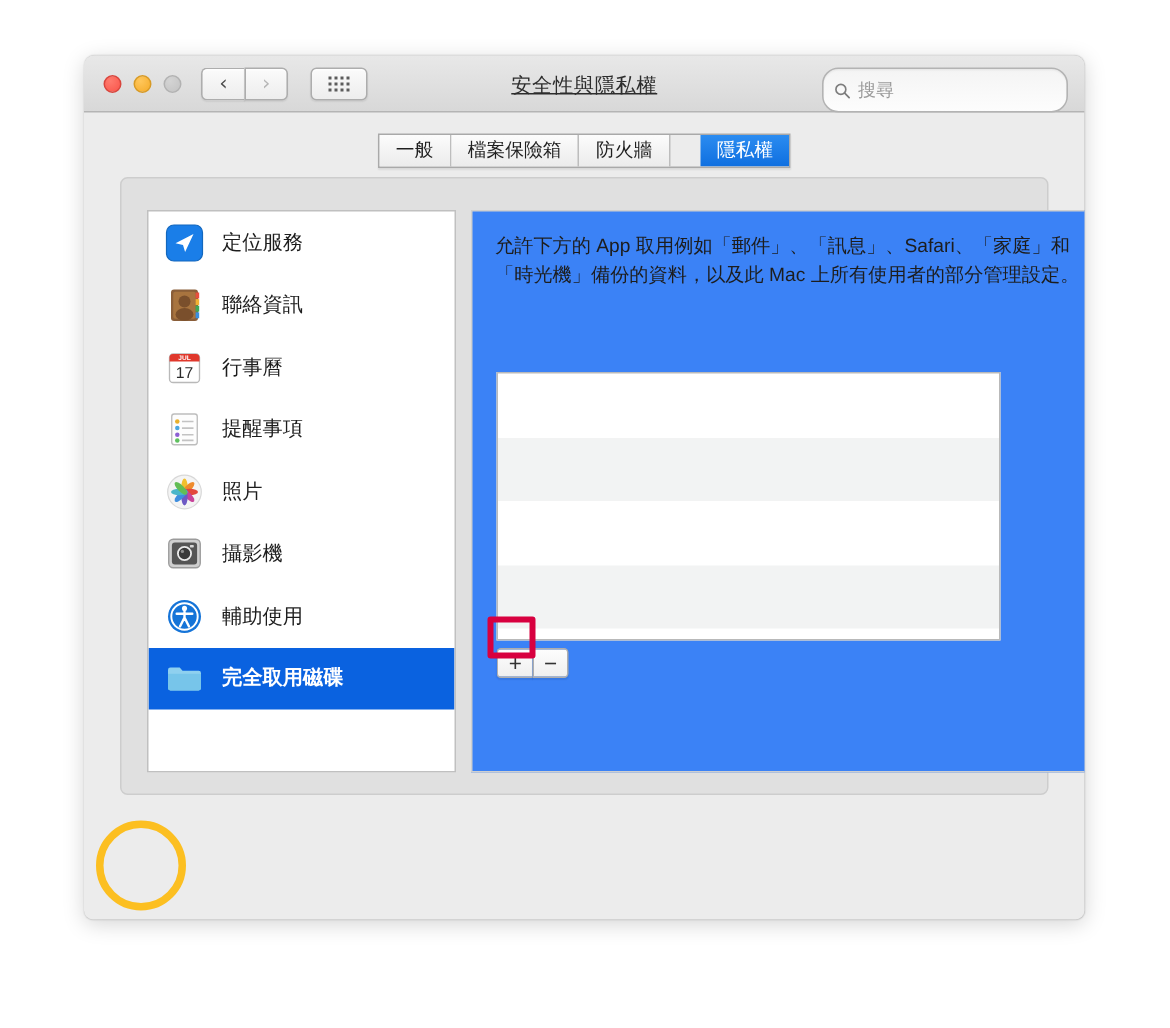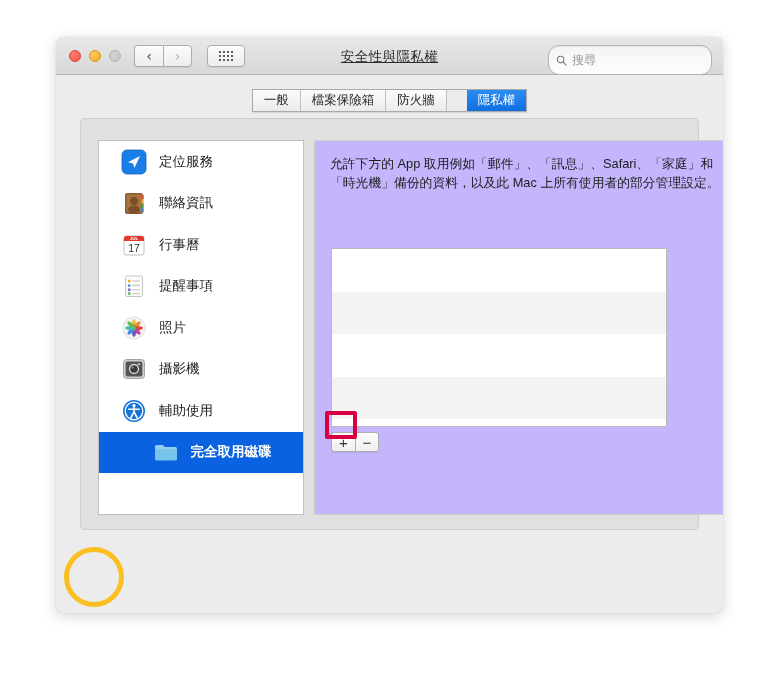--- a/index.html
+++ b/index.html
@@ -177,41 +177,41 @@
     height: 375px;
     background: #ffffff;
     border: 1px solid #c0c0c0;
     box-sizing: border-box;
     overflow: hidden;
   }
   .side-item {
     height: 41.5px;
     display: flex;
     align-items: center;
-    padding-left: 22px;
+    padding-left: 11px;
     box-sizing: border-box;
   }
   .side-item .label {
     font-size: 13.5px;
     color: #1d1d1d;
     margin-left: 12px;
   }
-  .side-item.selected { background: #0a62e0; justify-content: center; }
+  .side-item.selected { background: #0a62e0; }
   .side-item.selected .label { color: #ffffff; font-weight: bold; }
 
   .ico { width: 26px; height: 26px; position: relative; flex: 0 0 auto; }
 
   
   .rightpane {
     position: absolute;
     left: 233px;
     top: 21px;
     width: 433px;
     height: 375px;
-    background: #c4b5fd;
+    background: #3b82f6;
     border: 1px solid #cfcfcf;
     box-sizing: border-box;
   }
   .desc {
     margin: 13px 15px 0 15px;
     font-size: 12.8px;
     color: #1d1d1d;
     line-height: 19px;
   }
   .applist {

